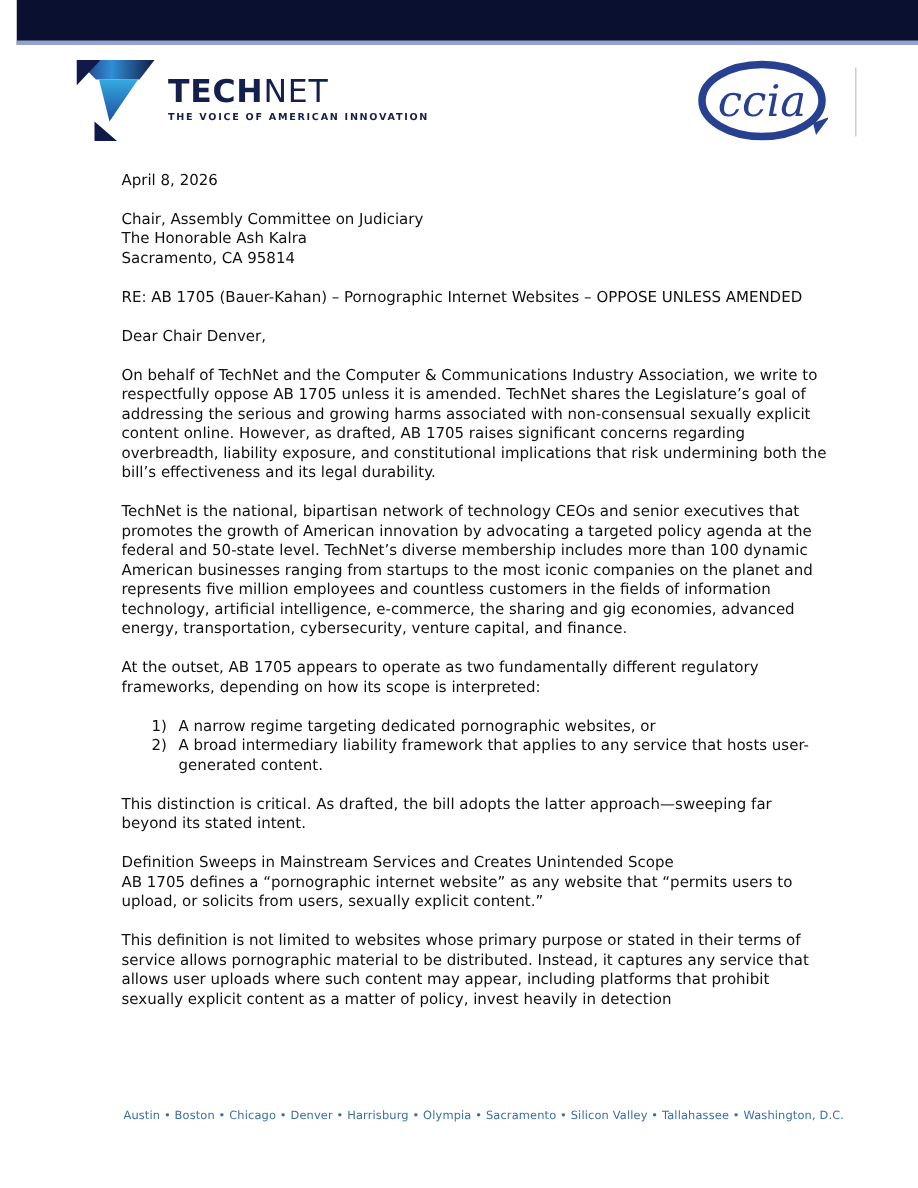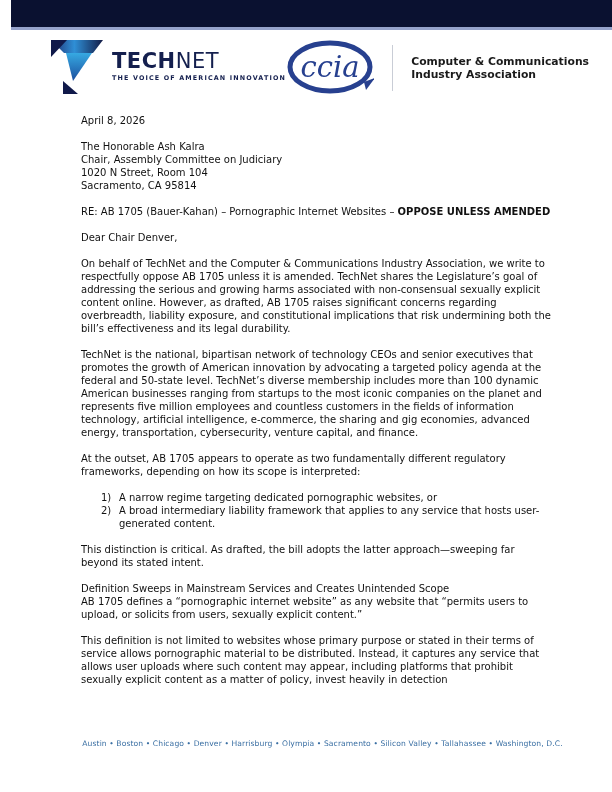--- a/index.html
+++ b/index.html
@@ -27,21 +27,21 @@
   .ccia-div{width:1px;height:46px;background:#C9CDD6;}
   .ccia-org{font-size:10.8px;font-weight:bold;line-height:13px;color:#1A1A1A;}
   .ccia-tag{font-size:7.9px;font-weight:bold;color:#C13B2A;margin-top:4px;}
   
   .content{
     position:absolute;top:114px;left:70px;width:472px;
     font-size:10px;line-height:13px;color:#111111;
   }
   .content p{margin:0 0 13px 0;}
   .addr{margin:0 0 13px 0;}
-  .re strong{font-weight:bold;}
+  .re strong{font-weight:normal;}
   .list{margin:0 0 13px 0;padding-left:20px;}
   .li{display:flex;}
   .li .num{width:18px;flex:none;}
   .heading{margin:0 0 0 0 !important;}
   .after-heading{margin-top:0 !important;}
   
   .footer{
     position:absolute;top:739px;left:0;right:0;text-align:center;
     font-size:7.6px;color:#3A6FA3;letter-spacing:0.1px;padding-left:11px;
   }
@@ -80,36 +80,31 @@
     </div>
 
     <div class="ccia">
       <svg width="88" height="56" viewBox="0 0 88 56">
         <ellipse cx="44" cy="27" rx="40" ry="24" fill="none" stroke="#27408F" stroke-width="5"></ellipse>
         <polygon points="78,42 89,38 80,50" fill="#27408F"></polygon>
         <text x="44" y="37" text-anchor="middle" font-family="DejaVu Serif, serif" font-style="italic" font-size="29" fill="#27408F">ccia</text>
       </svg>
       <div class="ccia-div"></div>
       <div class="ccia-text">
-        <div class="ccia-org">
-          <div>Computer &amp; Communications</div>
-          <div>Industry Association</div>
-        </div>
       </div>
     </div>
 
   </div>
 
   <div class="content">
     <p class="date">April 8, 2026</p>
 
     <div class="addr">
+      <div>Chair, Assembly Committee on Judiciary</div>
       <div>The Honorable Ash Kalra</div>
-      <div>Chair, Assembly Committee on Judiciary</div>
-      <div>1020 N Street, Room 104</div>
       <div>Sacramento, CA 95814</div>
     </div>
 
     <p class="re"><span>RE: AB 1705 (Bauer-Kahan) – Pornographic Internet Websites – </span><strong>OPPOSE UNLESS AMENDED</strong></p>
 
     <p>Dear Chair Denver,</p>
 
     <p>On behalf of TechNet and the Computer &amp; Communications Industry Association, we write to respectfully oppose AB 1705 unless it is amended. TechNet shares the Legislature’s goal of addressing the serious and growing harms associated with non-consensual sexually explicit content online. However, as drafted, AB 1705 raises significant concerns regarding overbreadth, liability exposure, and constitutional implications that risk undermining both the bill’s effectiveness and its legal durability.</p>
 
     <p>TechNet is the national, bipartisan network of technology CEOs and senior executives that promotes the growth of American innovation by advocating a targeted policy agenda at the federal and 50-state level. TechNet’s diverse membership includes more than 100 dynamic American businesses ranging from startups to the most iconic companies on the planet and represents five million employees and countless customers in the fields of information technology, artificial intelligence, e-commerce, the sharing and gig economies, advanced energy, transportation, cybersecurity, venture capital, and finance.</p>

